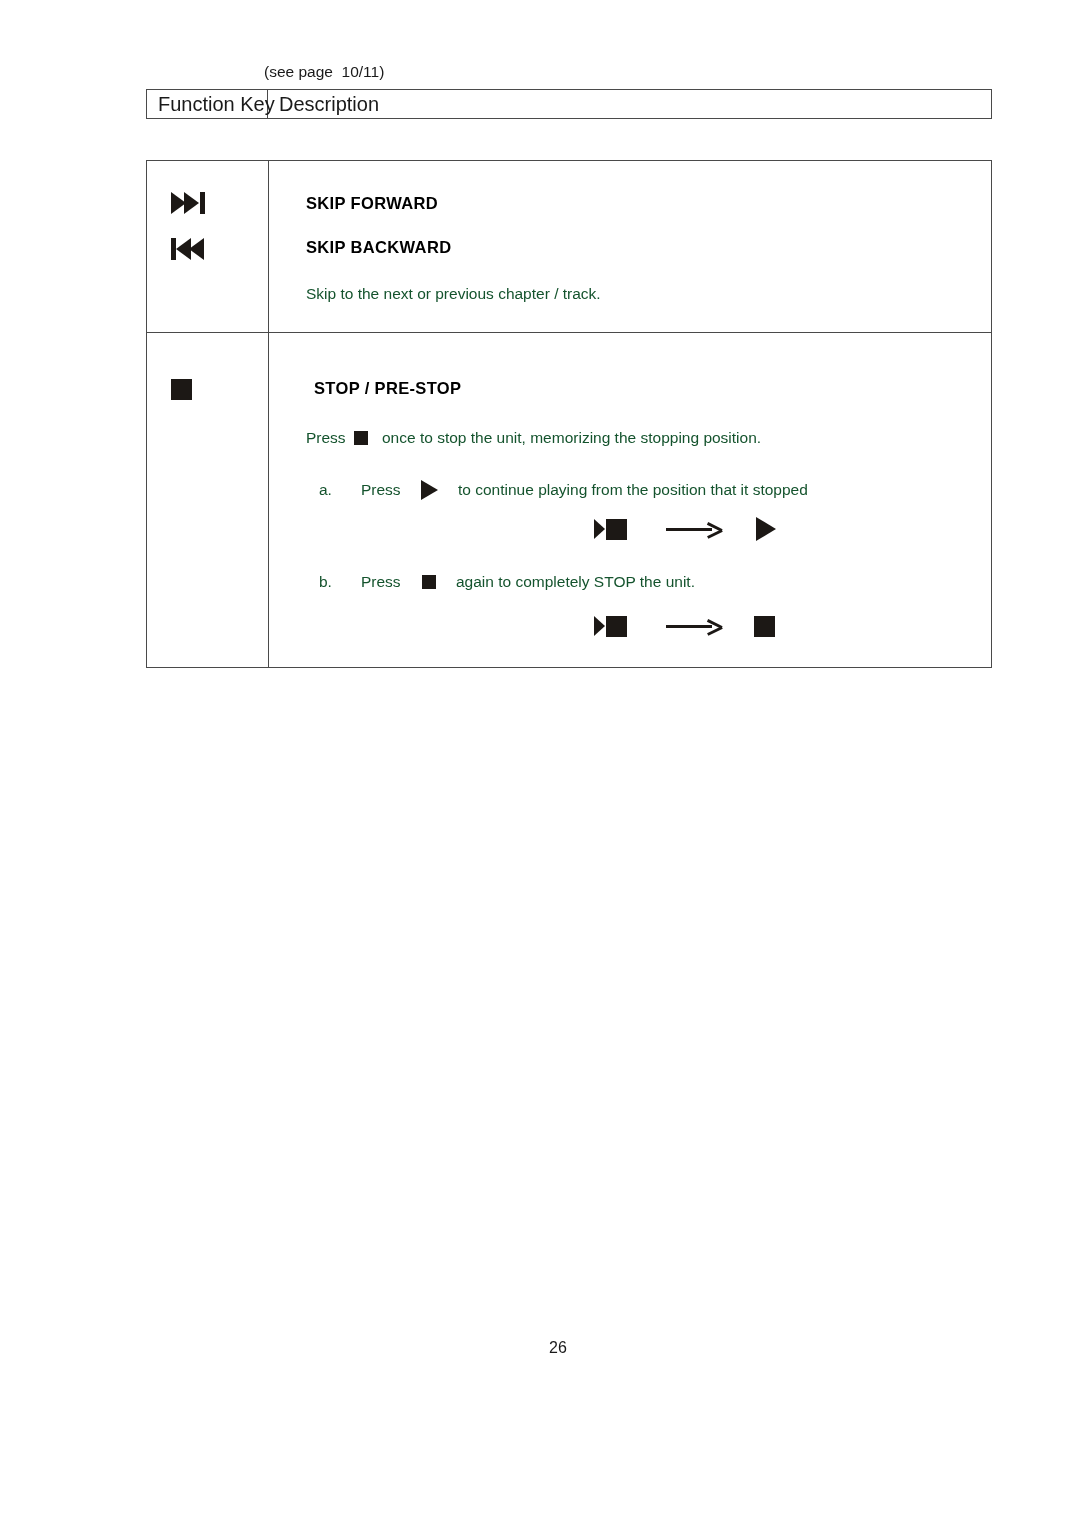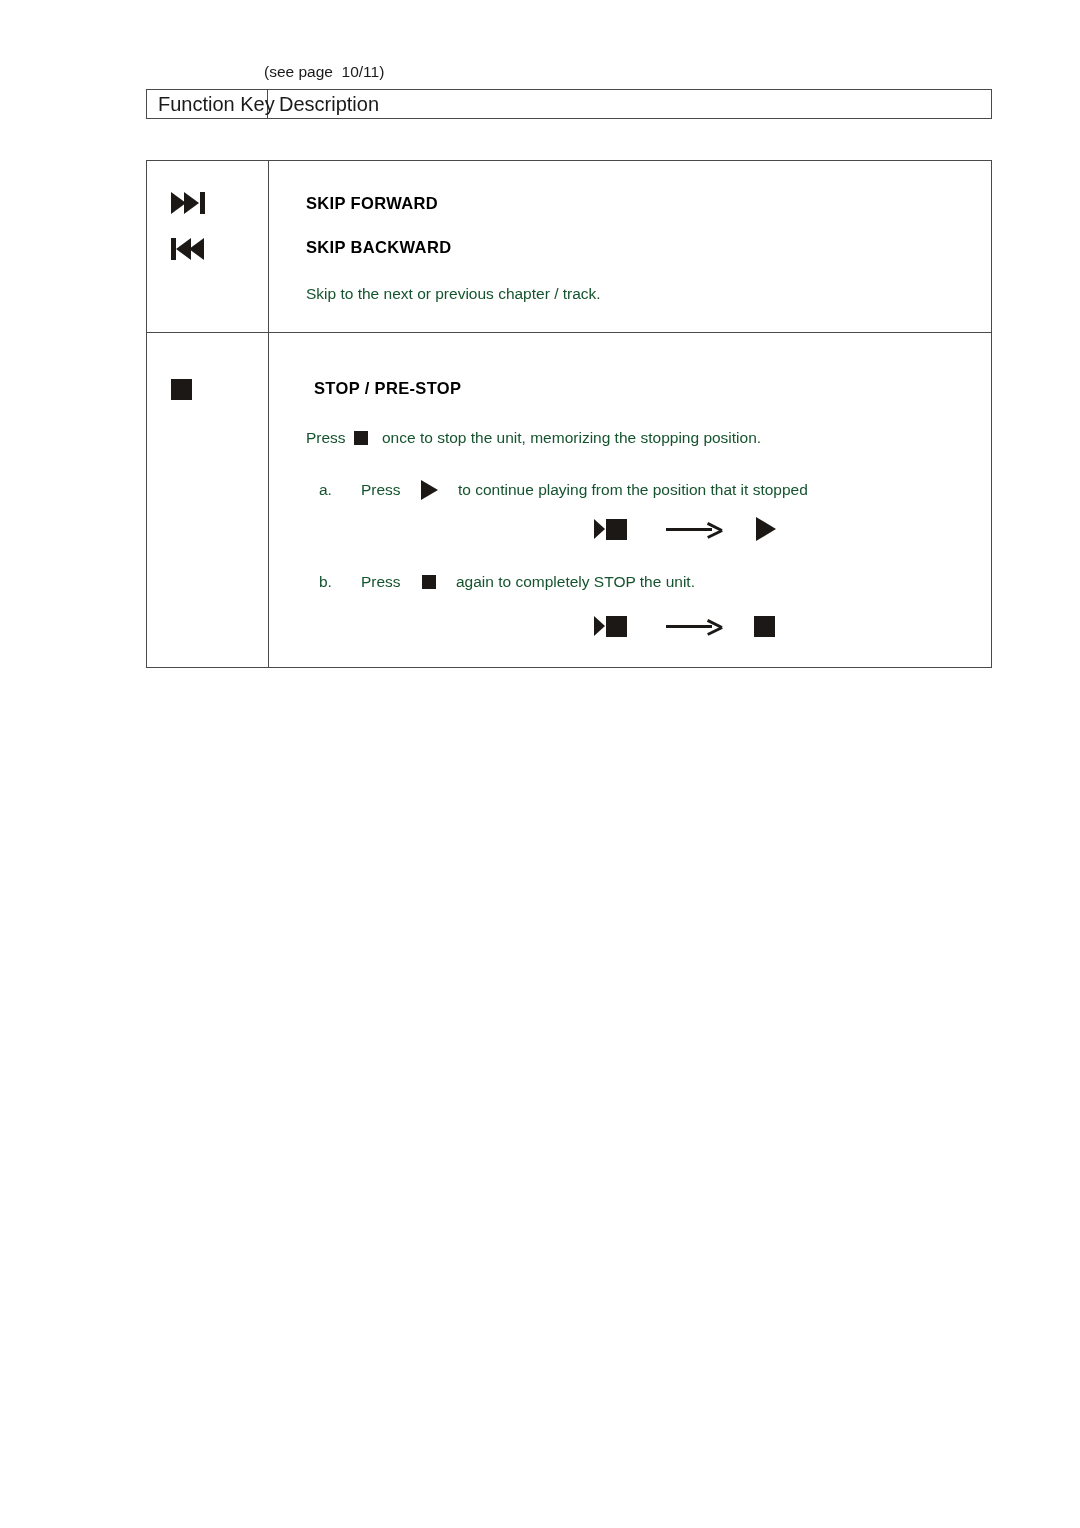--- a/index.html
+++ b/index.html
@@ -350,14 +350,17 @@
           <i class="shaft"></i>
             <i class="head-a"></i>
             <i class="head-b"></i>
         </span>
         <i class="dg-square" style="left:448px; top:1px;"></i>
       </div>
 
     </div>
   </div>
 
+  <div class="page-number">
+    <span>26</span>
+  </div>
 
 </div>
 
 </body></html>

